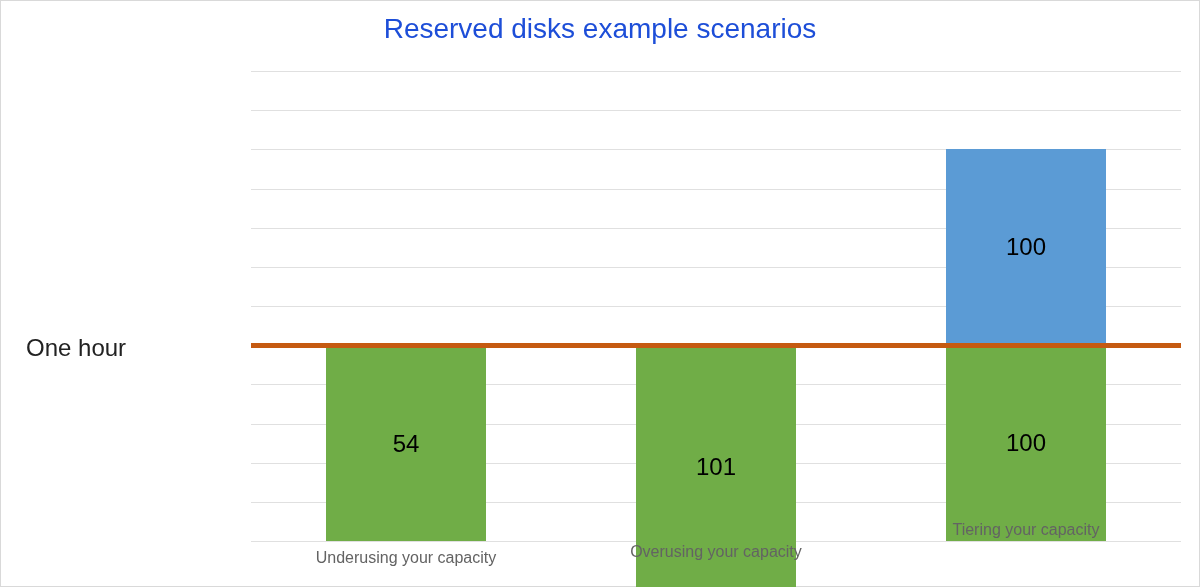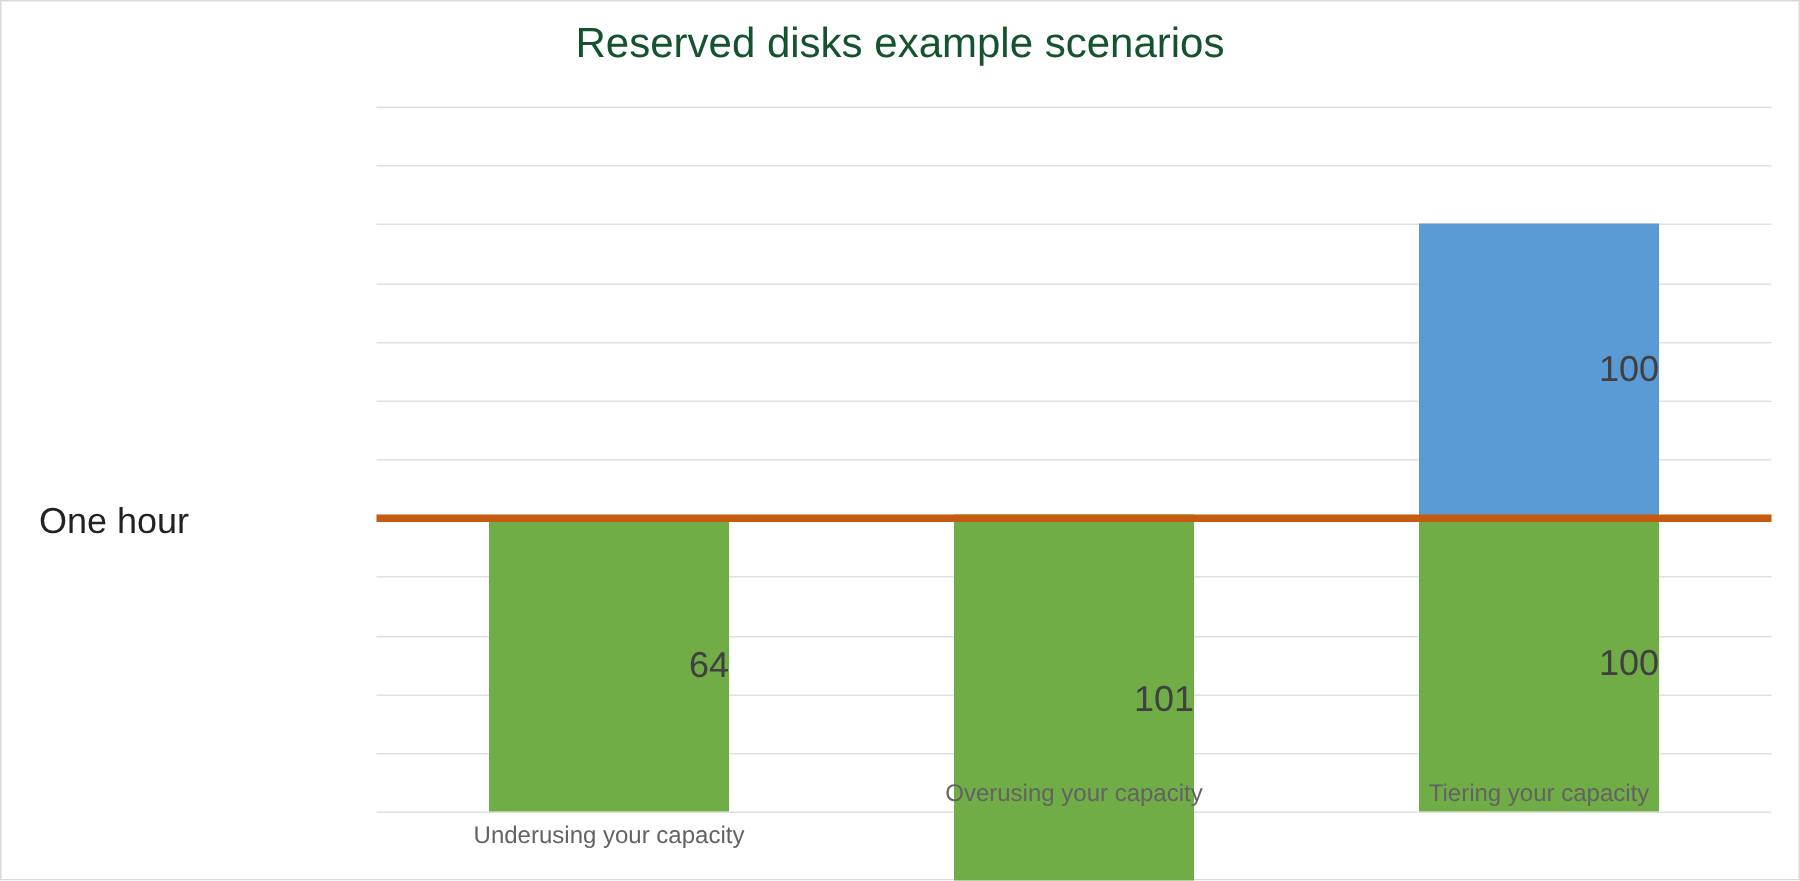--- a/index.html
+++ b/index.html
@@ -10,21 +10,21 @@
     background: #fff;
   }
   .chart-frame {
     position: relative;
     width: 1200px; height: 587px;
     border: 1px solid #d9d9d9;
   }
   .title {
     text-align: center;
     font-size: 28px;
-    color: #14532d;
+    color: #1d4ed8;
     font-weight: 400;
     margin-top: 12px;
   }
   .yaxis-label {
     position: absolute;
     left: 25px;
     font-size: 24px;
     color: #222;
   }
   
@@ -64,23 +64,23 @@
   }
   .seg {
     width: 100%;
     position: relative;
   }
   .green { background: #70ad47; }
   .blue  { background: #5b9bd5; }
   .seg-label {
     position: absolute;
     width: 100%;
-    text-align: right;
+    text-align: center;
     font-size: 24px;
-    color: #404040;
+    color: #000000;
     font-weight: 400;
     top: 50%;
     transform: translateY(-50%);
   }
   .cat-label {
     position: absolute;
     font-size: 16px;
     color: #636363;
     text-align: center;
   }
@@ -106,37 +106,37 @@
         <div class="gridline" style="top: 156.667px;"></div>
         <div class="gridline" style="top: 117.5px;"></div>
         <div class="gridline" style="top: 78.3333px;"></div>
         <div class="gridline" style="top: 39.1667px;"></div>
         <div class="gridline" style="top: 0px;"></div>
       </div>
     <div class="ref-line" id="refline" style="top: 272.167px;"></div>
     <div class="bars" id="bars">
         <div class="bar-group" style="left: 75px; height: 193.875px;">
           <div class="seg green" style="height: 193.875px;">
-            <div class="seg-label">64</div>
+            <div class="seg-label">54</div>
           </div>
         </div>
         <div class="bar-group" style="left: 385px; height: 197.792px;">
           <div class="seg green" style="height: 248px;">
             <div class="seg-label">101</div>
           </div>
         </div>
         <div class="bar-group" style="left: 695px; height: 391.667px;">
           <div class="seg blue" style="height: 195.833px;">
             <div class="seg-label">100</div>
           </div>
           <div class="seg green" style="height: 195.833px;">
             <div class="seg-label">100</div>
           </div>
         </div>
       </div>
   </div>
 
   <div id="catlabels">
       <div class="cat-label" style="left: 250px; width: 310px; top: 548px;">Underusing your capacity</div>
-      <div class="cat-label" style="left: 560px; width: 310px; top: 520px;">Overusing your capacity</div>
+      <div class="cat-label" style="left: 560px; width: 310px; top: 542px;">Overusing your capacity</div>
       <div class="cat-label" style="left: 870px; width: 310px; top: 520px;">Tiering your capacity</div>
     </div>
 </div>
 
 </body></html>

